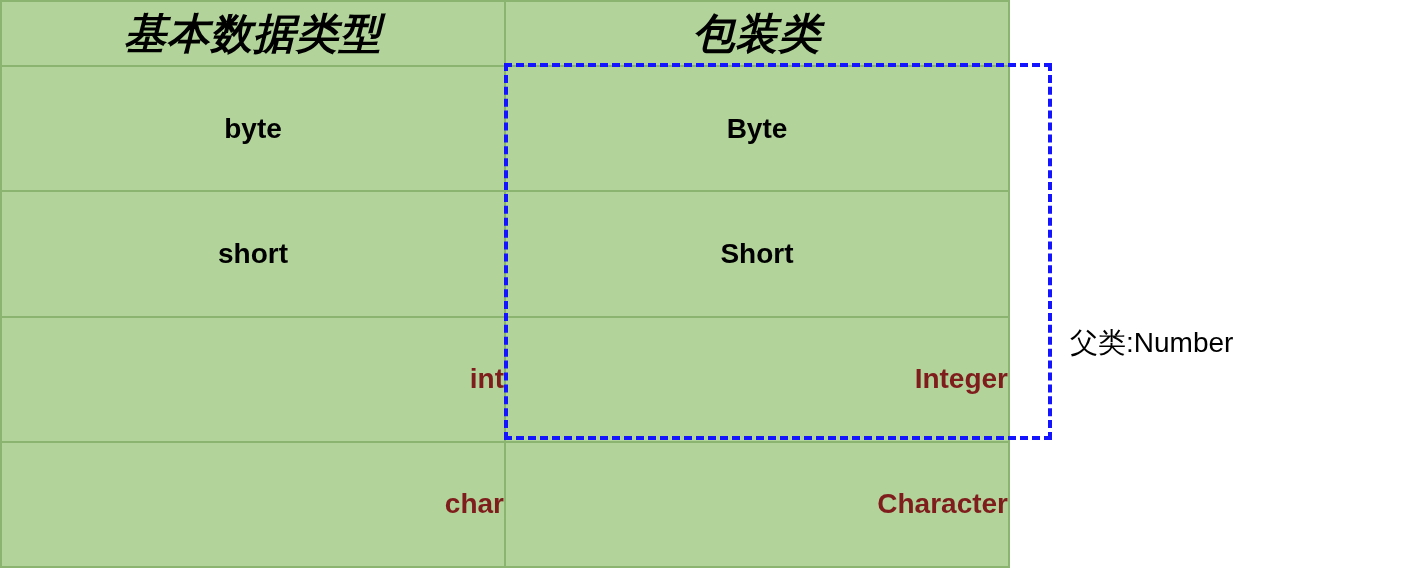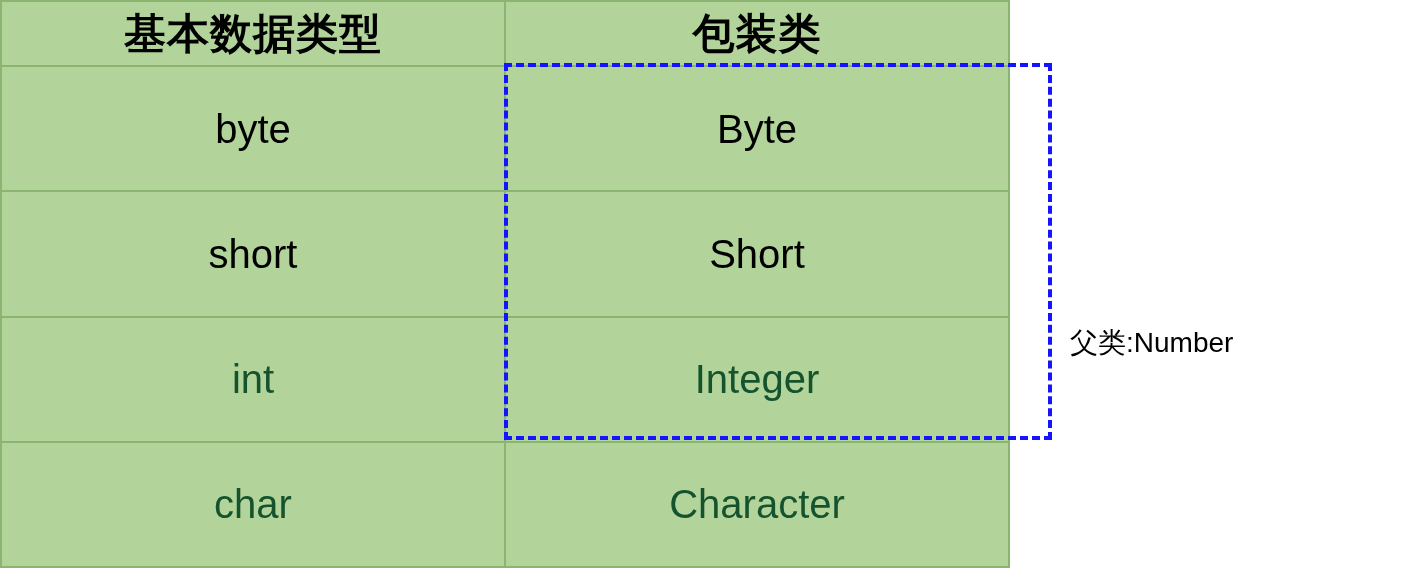--- a/index.html
+++ b/index.html
@@ -30,32 +30,34 @@
 
   #type-table th,
   #type-table td {
     background: #b2d49a;
     border: 2px solid #8cb471;
     text-align: center;
     vertical-align: middle;
     padding: 0;
     height: 63px;
     color: #000000;
-    font-weight: normal;
-    font-size: 40px;
+    font-weight: bold;
+    font-size: 28px;
     line-height: 1;
   }
   #type-table th {
     font-weight: bold;
     font-size: 42px;
     letter-spacing: 1px;
+    font-style: italic;
   }
   #type-table td.accent,
   #type-table th.accent {
-    color: #14532d;
+    color: #7f1d1d;
+    text-align: right;
   }
 
   
   #number-group-box {
     position: absolute;
     left: 504px;
     top: 63px;
     width: 548px;
     height: 377px;
     border: 4px dashed #1414ff;

